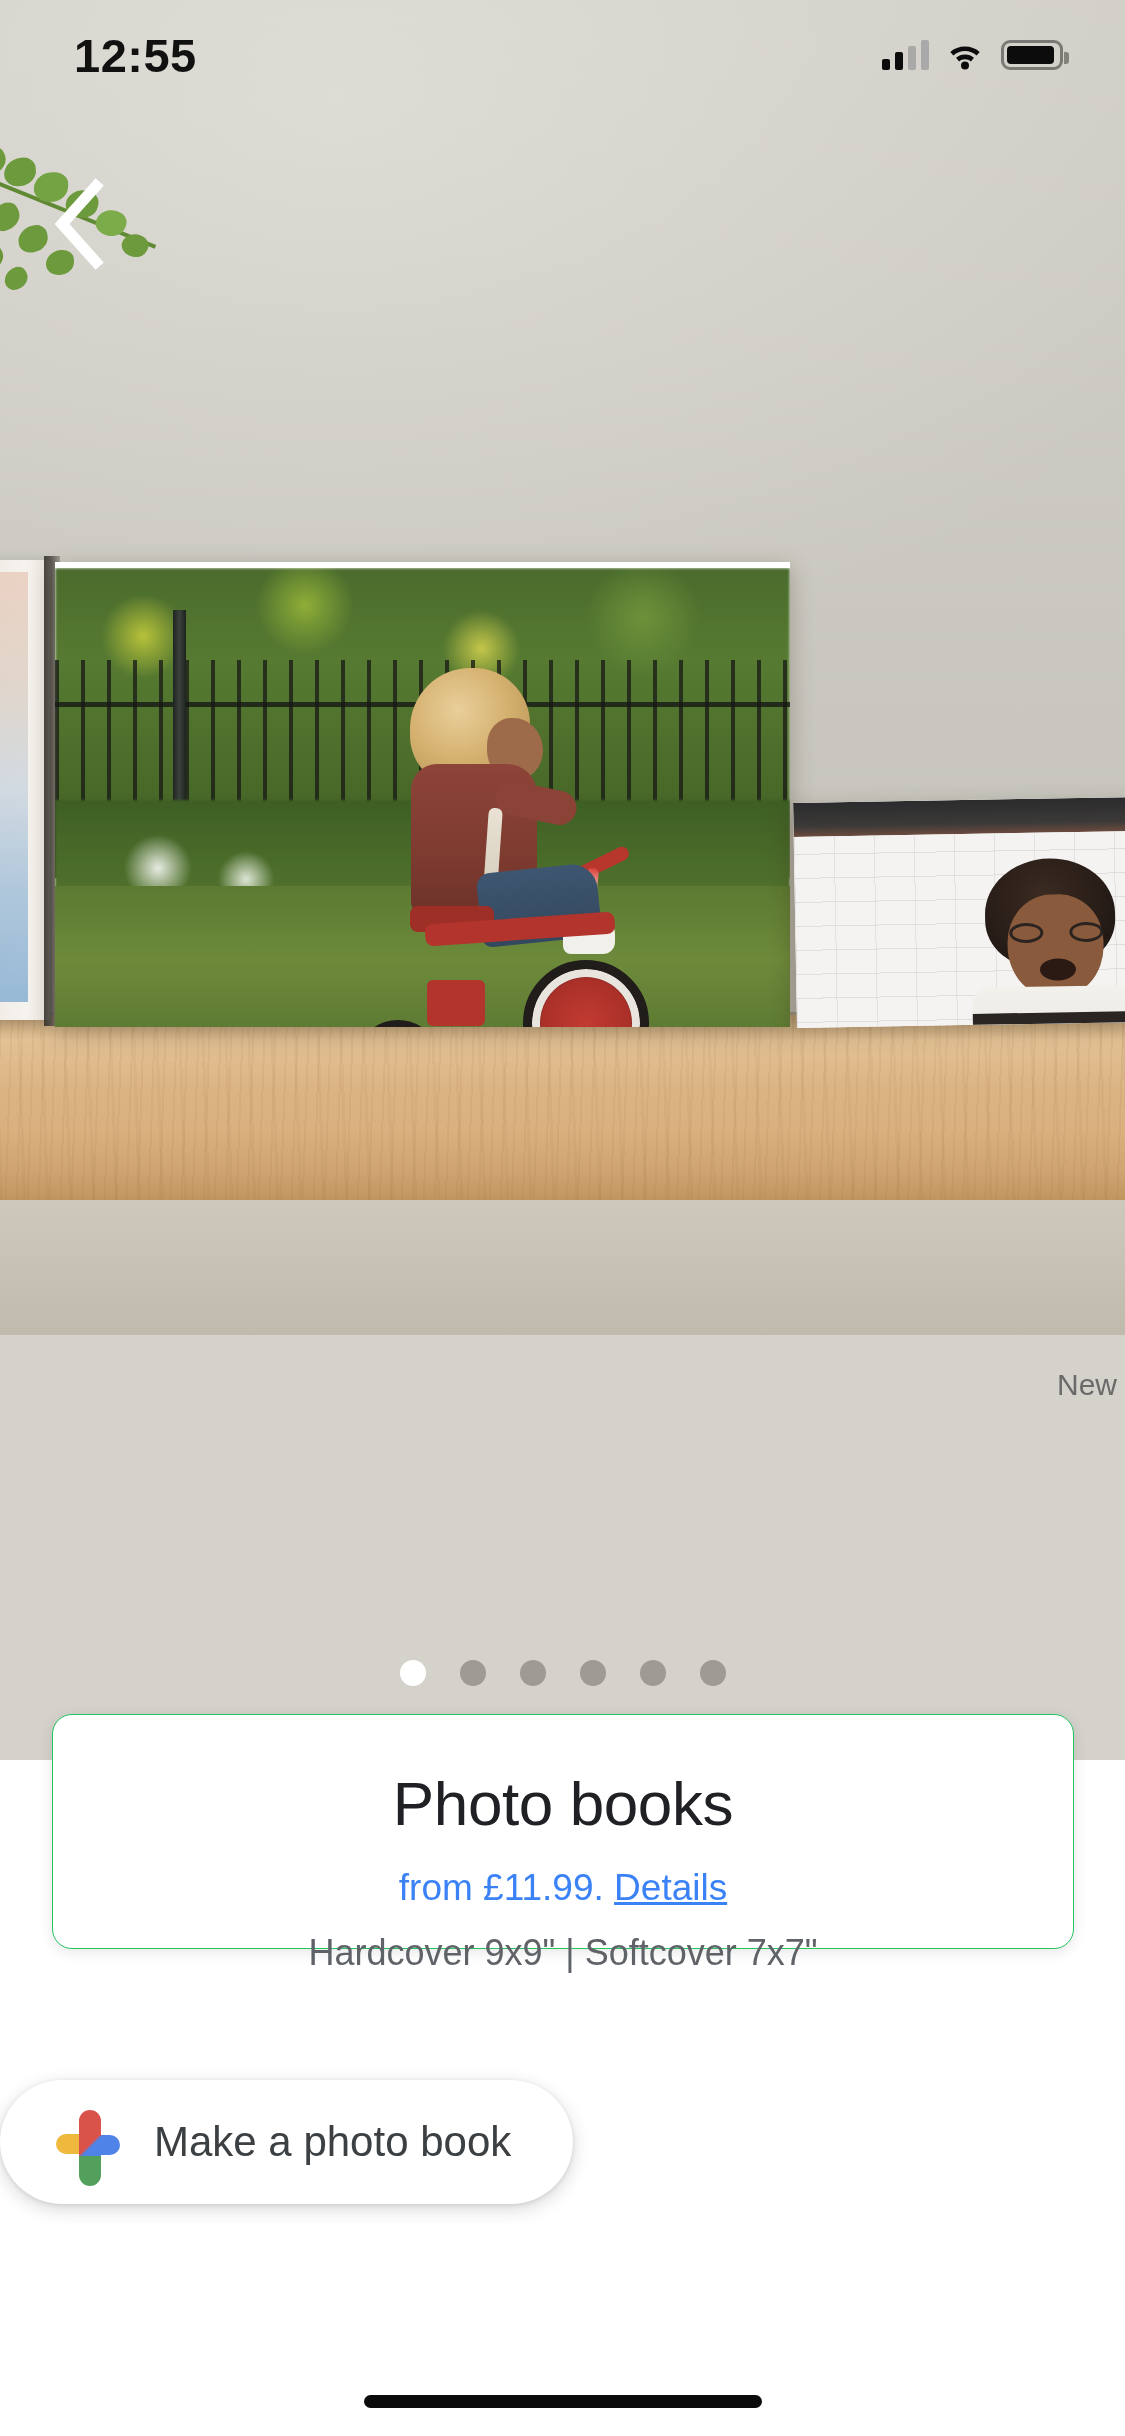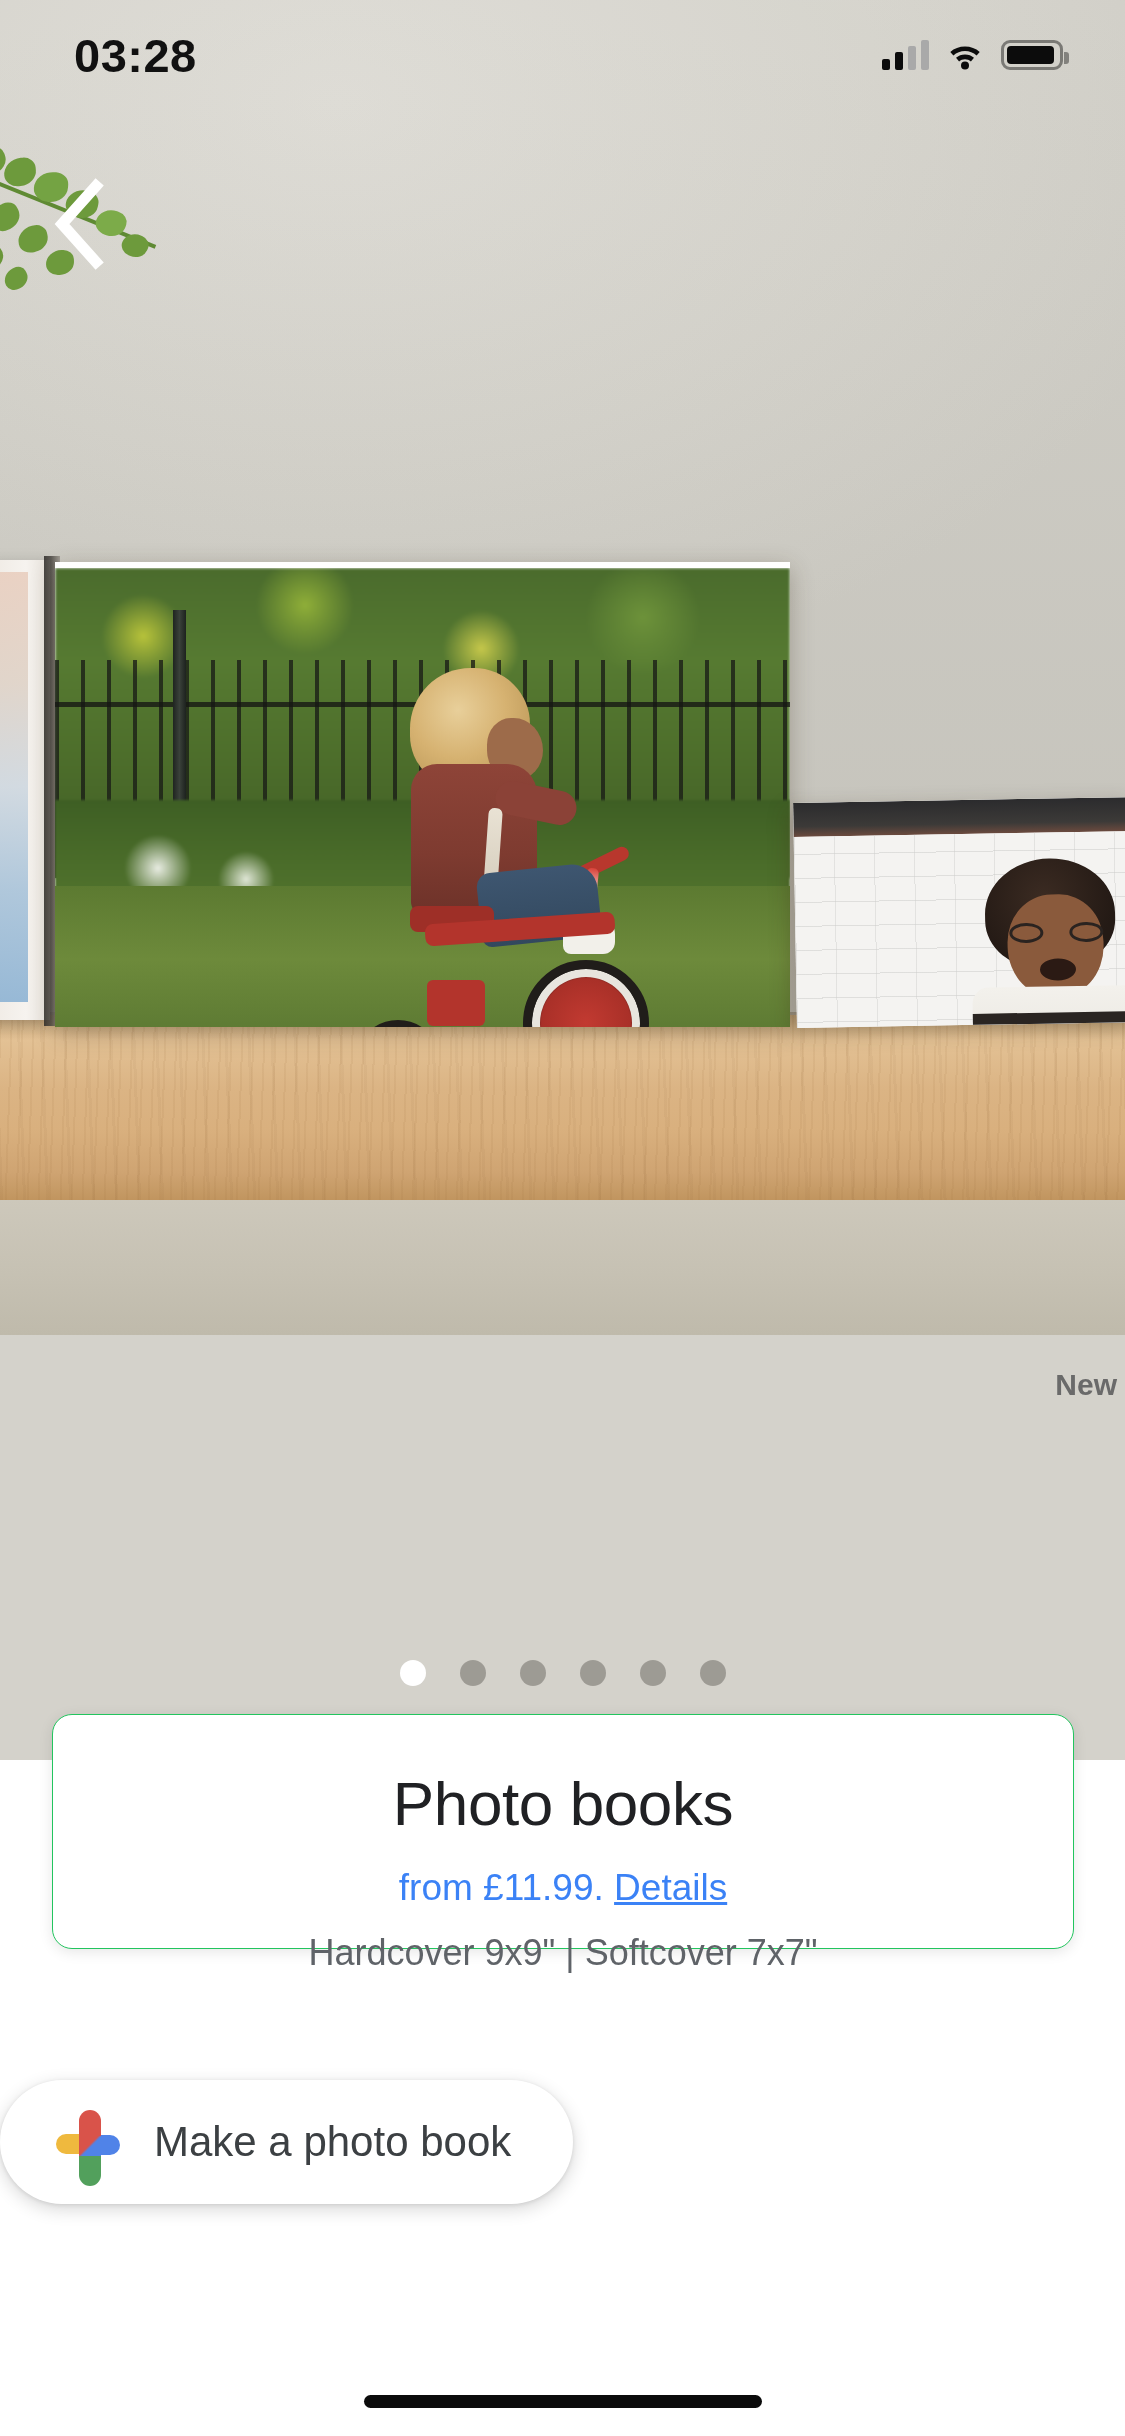--- a/index.html
+++ b/index.html
@@ -250,21 +250,21 @@
     border-radius:16px 16px 0 0;
     background:linear-gradient(180deg,#f3f1ec 0%,#e6e3dc 100%);
   }
   .br-belt{
     position:absolute; left:176px; top:214px; width:170px; height:16px;
     background:#2a2522;
   }
   .br-caption{
     position:absolute; left:0; top:1368px; width:340px;
     text-align:right; padding-right:10px;
-    font-size:30px; color:#6a6a6a;font-weight:bold;
+    font-size:30px; color:#6a6a6a;
   }
 
   
   .back-btn {
     position:absolute; left:26px; top:172px; width:104px; height:104px;
     display:flex; align-items:center; justify-content:center;
     cursor:pointer;
   }
 
   
@@ -429,21 +429,21 @@
     <div class="br-mouth"></div>
     <div class="br-dress"></div>
     <div class="br-belt"></div>
   </div>
   <div class="br-caption" style="position:absolute; left:795px; top:1368px; width:330px; text-align:right; padding-right:8px;">New</div>
 </div>
 
 <div class="bottom-white"></div>
 
 <div class="statusbar">
-  <div class="sb-time">03:28</div>
+  <div class="sb-time">12:55</div>
   <div class="sb-right">
     <div class="sig">
       <span style="height:11px;"></span>
       <span style="height:18px;"></span>
       <span class="off" style="height:24px;"></span>
       <span class="off" style="height:30px;"></span>
     </div>
     <svg width="38" height="30" viewBox="0 0 38 30">
       <path d="M19 6.5c5.6 0 10.8 2 14.7 5.4l-3.1 3.6C27.4 12.6 23.4 11 19 11s-8.4 1.6-11.6 4.5L4.3 11.9C8.2 8.5 13.4 6.5 19 6.5z" fill="#0c0c0c"></path>
       <path d="M19 14.5c3.4 0 6.6 1.2 9 3.3l-3.1 3.6c-1.6-1.4-3.7-2.2-5.9-2.2s-4.3.8-5.9 2.2l-3.1-3.6c2.4-2.1 5.6-3.3 9-3.3z" fill="#0c0c0c"></path>

